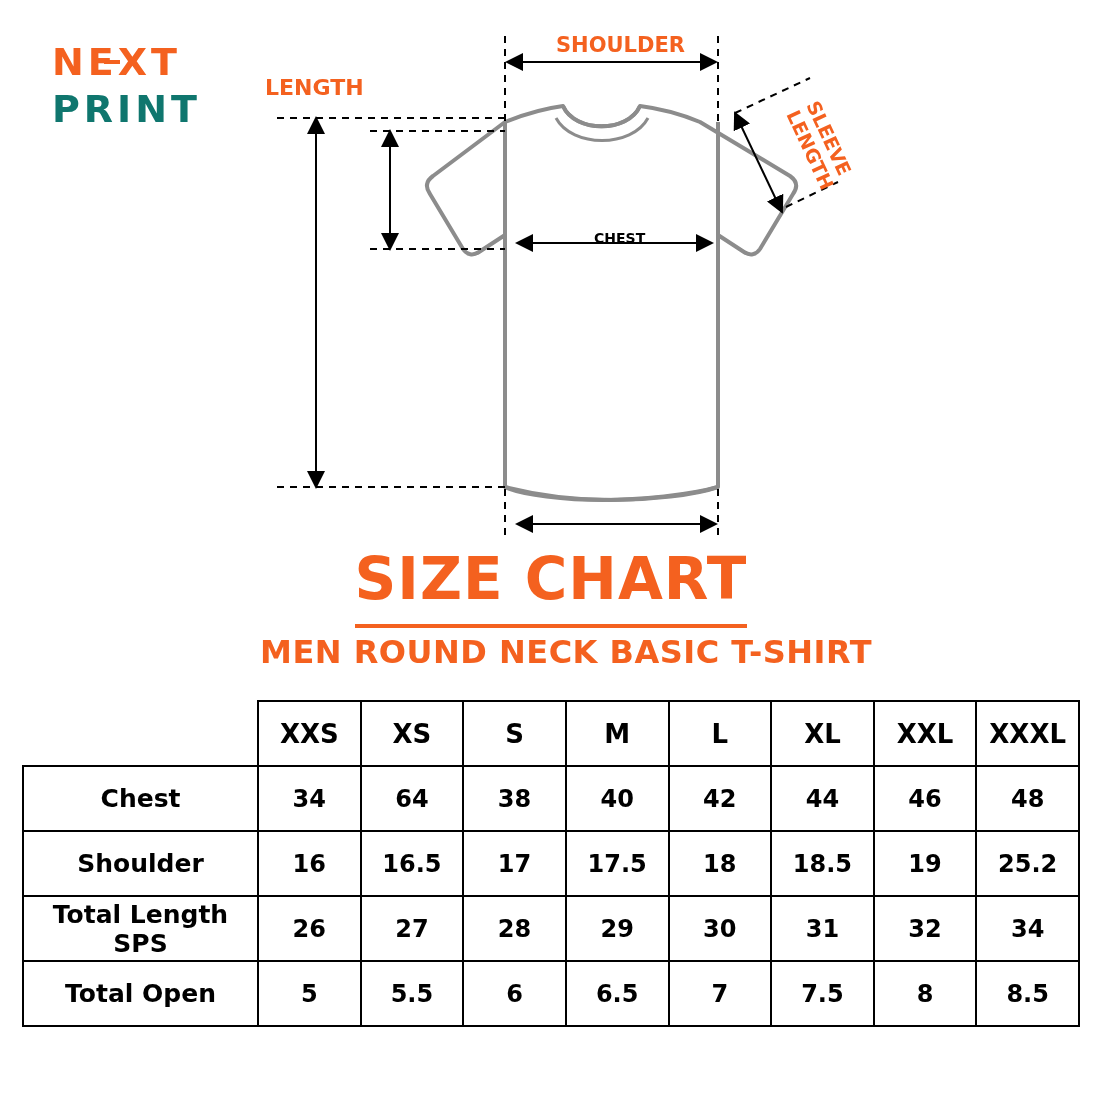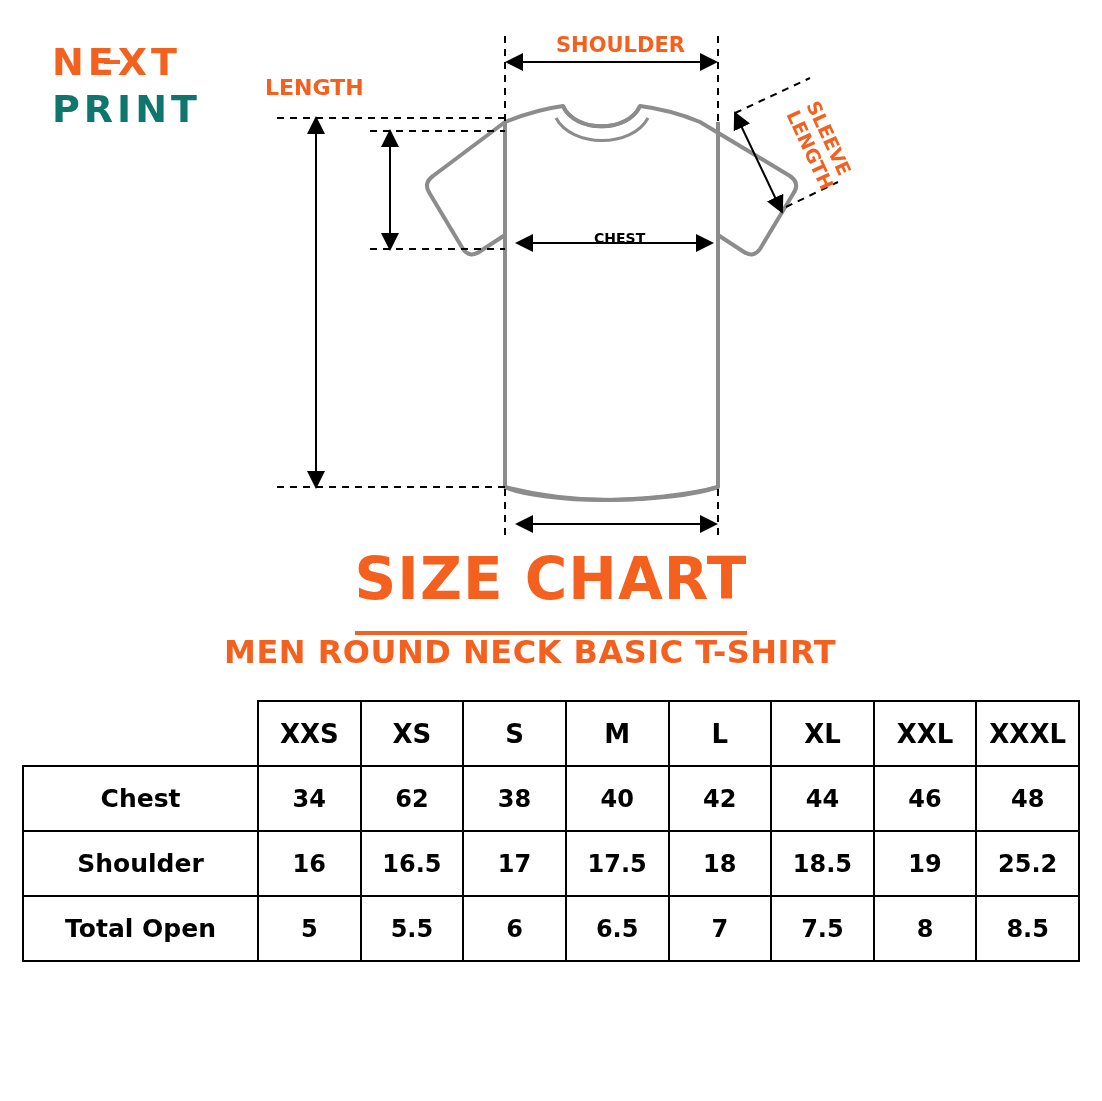--- a/index.html
+++ b/index.html
@@ -74,34 +74,35 @@
     width: 1102px;
     text-align: center;
     font-family: "DejaVu Sans", sans-serif;
     font-weight: bold;
     font-size: 58px;
     color: #f4611f;
     letter-spacing: 1px;
   }
   .size-chart-title span {
     border-bottom: 4px solid #f4611f;
-    padding-bottom: 18px;
+    padding-bottom: 11px;
     text-align: center;
   }
   .subtitle {
     position: absolute;
     left: 0;
     top: 633px;
     width: 1060px;
     text-align: center;
     font-family: "DejaVu Sans", sans-serif;
     font-weight: bold;
     font-size: 32px;
     color: #f4611f;
     letter-spacing: 0.5px;
+    padding-left: 36px;
   }
 
   
   .size-table {
     position: absolute;
     left: 22px;
     top: 700px;
     width: 1058px;
     border-collapse: collapse;
     table-layout: fixed;
@@ -236,40 +237,51 @@
       <td>L</td>
       <td>XL</td>
       <td>XXL</td>
       <td>XXXL</td>
     </tr>
   </thead>
   <tbody>
     <tr>
       <td class="rowhead">Chest</td>
       <td>34</td>
-      <td>62</td>
+      <td>64</td>
       <td>38</td>
       <td>40</td>
       <td>42</td>
       <td>44</td>
       <td>46</td>
       <td>48</td>
     </tr>
     <tr>
       <td class="rowhead">Shoulder</td>
       <td>16</td>
       <td>16.5</td>
       <td>17</td>
       <td>17.5</td>
       <td>18</td>
       <td>18.5</td>
       <td>19</td>
       <td>25.2</td>
     </tr>
     <tr>
+      <td class="rowhead">Total Length SPS</td>
+      <td>26</td>
+      <td>27</td>
+      <td>28</td>
+      <td>29</td>
+      <td>30</td>
+      <td>31</td>
+      <td>32</td>
+      <td>34</td>
+    </tr>
+    <tr>
       <td class="rowhead">Total Open</td>
       <td>5</td>
       <td>5.5</td>
       <td>6</td>
       <td>6.5</td>
       <td>7</td>
       <td>7.5</td>
       <td>8</td>
       <td>8.5</td>
     </tr>

